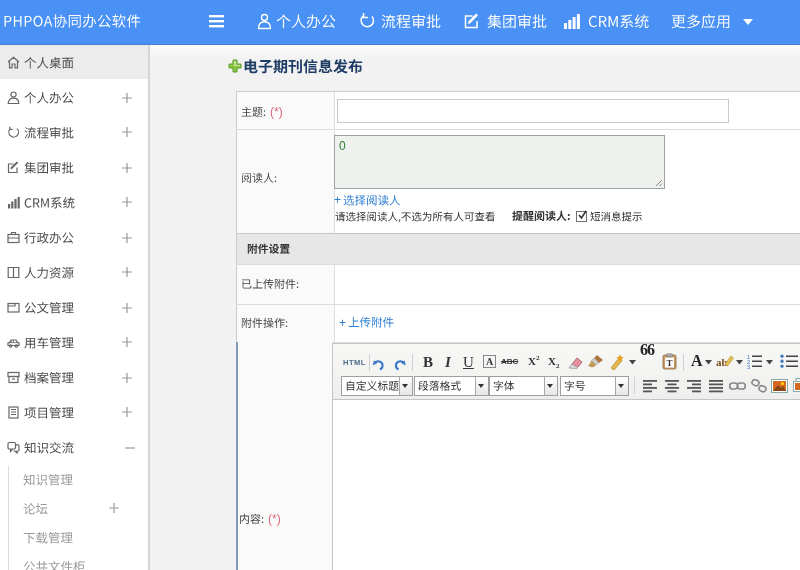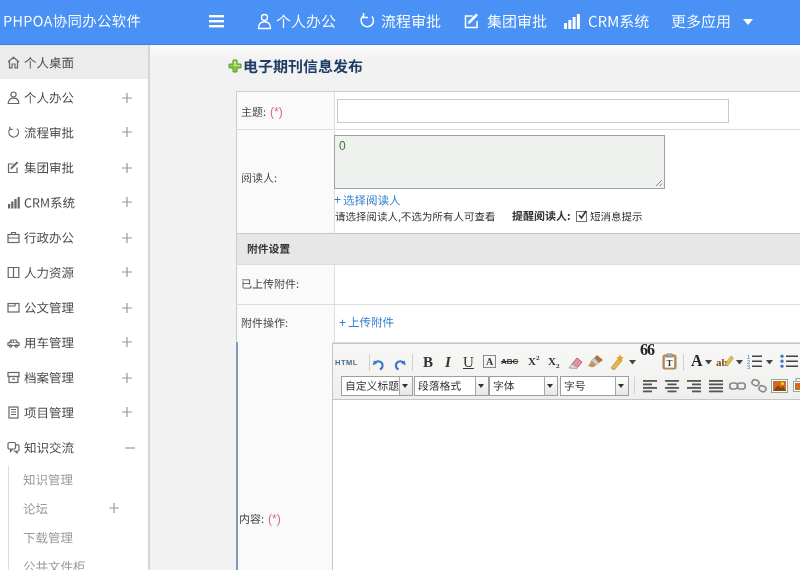--- a/index.html
+++ b/index.html
@@ -253,21 +253,21 @@
     <path d="M4.9 -9.5V-0.5H0.6V0.4H10.9V-0.5H5.8V-5.1H10.1V-5.9H5.8V-9.5Z M14.6 -9.6C13.9 -7.9 12.8 -6.1 11.7 -5.0C11.9 -4.8 12.1 -4.4 12.2 -4.2C12.6 -4.6 13.0 -5.1 13.3 -5.6V0.9H14.2V-6.9C14.6 -7.7 15.0 -8.5 15.4 -9.4ZM16.9 -1.4C18.0 -0.8 19.3 0.3 19.9 0.9L20.6 0.3C20.2 -0.0 19.8 -0.4 19.3 -0.8C20.2 -1.7 21.1 -2.8 21.8 -3.6L21.2 -4.0L21.1 -4.0H17.4L17.8 -5.3H22.5V-6.2H18.0L18.4 -7.5H21.9V-8.3H18.6L18.9 -9.5L18.1 -9.6L17.8 -8.3H15.5V-7.5H17.5L17.2 -6.2H14.8V-5.3H16.9C16.7 -4.5 16.4 -3.8 16.2 -3.2H20.3C19.8 -2.6 19.2 -1.9 18.6 -1.3C18.3 -1.5 17.9 -1.7 17.5 -2.0Z M29.6 -4.8C30.0 -3.9 30.5 -2.8 30.8 -2.1L31.5 -2.5C31.2 -3.2 30.7 -4.2 30.3 -5.1ZM32.2 -9.5V-7.0H29.4V-6.2H32.2V-0.2C32.2 0.0 32.2 0.0 32.0 0.1C31.8 0.1 31.3 0.1 30.6 0.0C30.8 0.3 30.9 0.7 30.9 0.9C31.8 0.9 32.3 0.9 32.6 0.7C32.9 0.6 33.1 0.3 33.1 -0.2V-6.2H34.1V-7.0H33.1V-9.5ZM28.9 -9.6C28.5 -8.0 27.6 -6.3 26.6 -5.3C26.8 -5.1 27.1 -4.7 27.2 -4.5C27.5 -4.9 27.8 -5.3 28.0 -5.7V0.9H28.8V-7.1C29.2 -7.8 29.5 -8.6 29.7 -9.4ZM24.0 -9.2V0.9H24.7V-8.4H26.1C25.9 -7.6 25.6 -6.5 25.3 -5.7C26.1 -4.7 26.2 -3.9 26.2 -3.3C26.2 -2.9 26.2 -2.6 26.0 -2.4C25.9 -2.4 25.8 -2.3 25.7 -2.3C25.5 -2.3 25.3 -2.3 25.1 -2.3C25.2 -2.1 25.3 -1.8 25.3 -1.6C25.5 -1.6 25.8 -1.6 26.0 -1.6C26.2 -1.6 26.4 -1.7 26.6 -1.8C26.9 -2.0 27.0 -2.5 27.0 -3.2C27.0 -3.9 26.8 -4.8 26.1 -5.8C26.4 -6.7 26.8 -7.9 27.1 -8.9L26.6 -9.2L26.4 -9.2Z M38.1 -3.9V-3.1H41.4V0.9H42.3V-3.1H45.5V-3.9H42.3V-6.5H45.0V-7.3H42.3V-9.5H41.4V-7.3H39.9C40.1 -7.8 40.2 -8.4 40.3 -8.9L39.5 -9.1C39.2 -7.6 38.7 -6.1 38.1 -5.1C38.3 -5.0 38.6 -4.8 38.8 -4.7C39.1 -5.2 39.4 -5.8 39.6 -6.5H41.4V-3.9ZM37.6 -9.6C37.0 -7.9 35.9 -6.2 34.9 -5.0C35.0 -4.8 35.3 -4.4 35.4 -4.2C35.7 -4.6 36.1 -5.0 36.4 -5.5V0.9H37.2V-6.9C37.7 -7.7 38.1 -8.5 38.4 -9.4Z" fill="#2d7dd2"></path>
   </svg>
 <div style="position:absolute;left:236px;top:342px;width:2px;height:228px;background:#7f9db9;"></div>
 <div style="position:absolute;left:238px;top:342px;width:94px;height:228px;background:#fafafa;"></div>
 <svg style="position:absolute;left:239px;top:511.7px;overflow:visible" width="26" height="14" viewBox="0 -11.0 26 14">
     <path d="M1.1 -7.4V0.9H1.9V-6.5H5.1C5.0 -5.1 4.6 -3.3 2.2 -2.0C2.4 -1.8 2.7 -1.5 2.8 -1.3C4.3 -2.2 5.1 -3.3 5.5 -4.3C6.5 -3.4 7.6 -2.2 8.2 -1.5L8.8 -2.0C8.2 -2.8 6.8 -4.1 5.7 -5.1C5.8 -5.6 5.9 -6.1 5.9 -6.5H9.1V-0.2C9.1 -0.0 9.1 0.0 8.8 0.1C8.6 0.1 7.9 0.1 7.1 0.0C7.2 0.3 7.3 0.6 7.4 0.9C8.4 0.9 9.1 0.9 9.4 0.7C9.8 0.6 9.9 0.3 9.9 -0.2V-7.4H5.9V-9.2H5.1V-7.4Z M14.6 -7.0C14.0 -6.1 13.0 -5.4 12.0 -4.9C12.2 -4.7 12.4 -4.4 12.6 -4.2C13.6 -4.8 14.7 -5.7 15.4 -6.7ZM17.5 -6.5C18.5 -5.8 19.7 -4.9 20.3 -4.3L20.9 -4.8C20.3 -5.4 19.0 -6.3 18.0 -6.9ZM16.4 -6.0C15.4 -4.4 13.4 -3.0 11.4 -2.2C11.6 -2.0 11.8 -1.8 11.9 -1.6C12.5 -1.8 12.9 -2.0 13.4 -2.3V0.9H14.2V0.5H18.8V0.8H19.6V-2.4C20.0 -2.2 20.5 -1.9 21.0 -1.7C21.1 -1.9 21.4 -2.2 21.6 -2.4C19.8 -3.1 18.2 -4.0 17.0 -5.4L17.2 -5.7ZM14.2 -0.2V-2.1H18.8V-0.2ZM14.3 -2.8C15.1 -3.4 15.9 -4.0 16.5 -4.8C17.3 -4.0 18.1 -3.3 18.9 -2.8ZM15.8 -9.1C15.9 -8.9 16.1 -8.5 16.2 -8.2H11.9V-6.2H12.7V-7.5H20.3V-6.2H21.1V-8.2H17.2C17.0 -8.6 16.8 -9.0 16.6 -9.3Z M23.5 -4.3C23.9 -4.3 24.3 -4.6 24.3 -5.1C24.3 -5.5 23.9 -5.8 23.5 -5.8C23.1 -5.8 22.8 -5.5 22.8 -5.1C22.8 -4.6 23.1 -4.3 23.5 -4.3ZM23.5 0.1C23.9 0.1 24.3 -0.2 24.3 -0.6C24.3 -1.1 23.9 -1.4 23.5 -1.4C23.1 -1.4 22.8 -1.1 22.8 -0.6C22.8 -0.2 23.1 0.1 23.5 0.1Z" fill="#444444"></path>
   </svg>
 <div style="position:absolute;left:268px;top:512px;width:30px;height:14px;color:#d9687a;font:12px 'Liberation Sans';">(*)</div>
 <div style="position:absolute;left:332px;top:343px;width:468px;height:57px;background:linear-gradient(#f8f8f7,#eeeeec);border:1px solid #c5c5c5;border-right:none;box-sizing:border-box;"></div>
 <div style="position:absolute;left:332px;top:400px;width:468px;height:170px;background:#ffffff;border-left:1px solid #c5c5c5;box-sizing:border-box;"></div>
-<div style="position:absolute;left:334px;top:356px;width:25px;height:14px;text-align:center;font:bold 7.5px 'Liberation Sans';line-height:14px;color:#4a6b8a;letter-spacing:0.5px;">HTML</div>
+<div style="position:absolute;left:342px;top:356px;width:25px;height:14px;text-align:center;font:bold 7.5px 'Liberation Sans';line-height:14px;color:#4a6b8a;letter-spacing:0.5px;">HTML</div>
 <div style="position:absolute;left:369px;top:354px;width:1px;height:17px;background:#cfcfcf;"></div>
 <svg style="position:absolute;left:372px;top:358px" width="14" height="13" viewBox="0 0 14 12">
     <path d="M8.0 11 C9.8 10 10.6 8.6 10.6 6.9 A4.1 4.1 0 0 0 2.7 5.4" fill="none" stroke="#3d78c8" stroke-width="2.1"></path>
     <path d="M5.6 4.3 L0.7 7.1 L1.9 1.9 Z" fill="#3d78c8"></path>
   </svg>
 <svg style="position:absolute;left:393px;top:358px" width="14" height="13" viewBox="0 0 14 12">
     <path d="M5.5 11 C3.7 10 2.9 8.6 2.9 6.9 A4.1 4.1 0 0 1 10.8 5.4" fill="none" stroke="#3d78c8" stroke-width="2.1"></path>
     <path d="M7.9 4.3 L12.8 7.1 L11.6 1.9 Z" fill="#3d78c8"></path>
   </svg>
 <div style="position:absolute;left:412px;top:354px;width:1px;height:17px;background:#cfcfcf;"></div>

